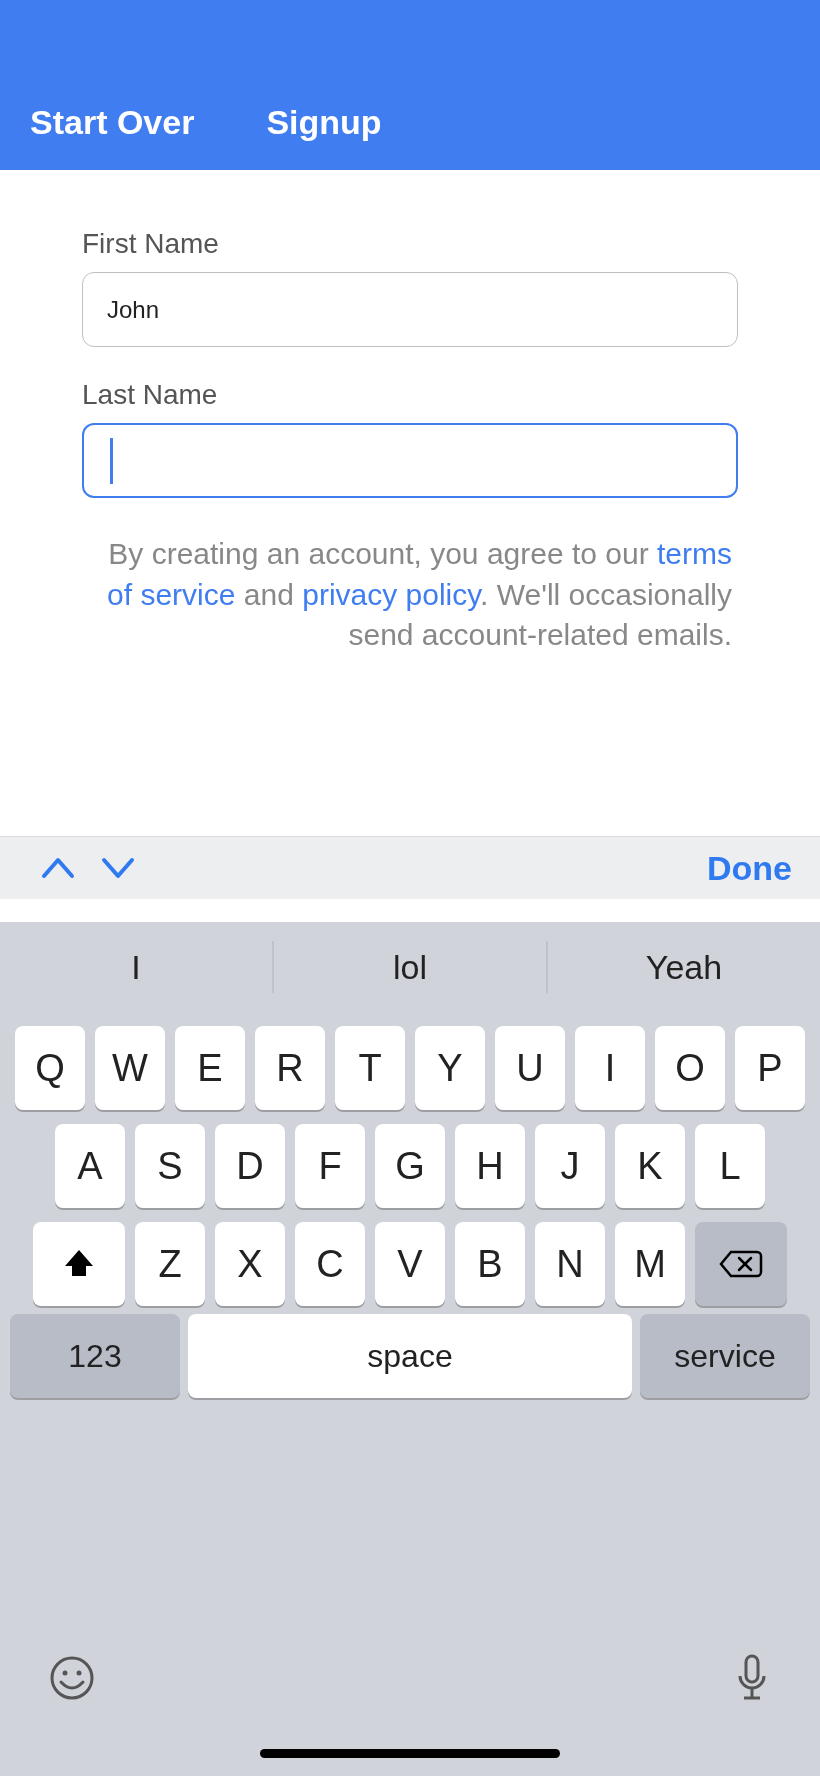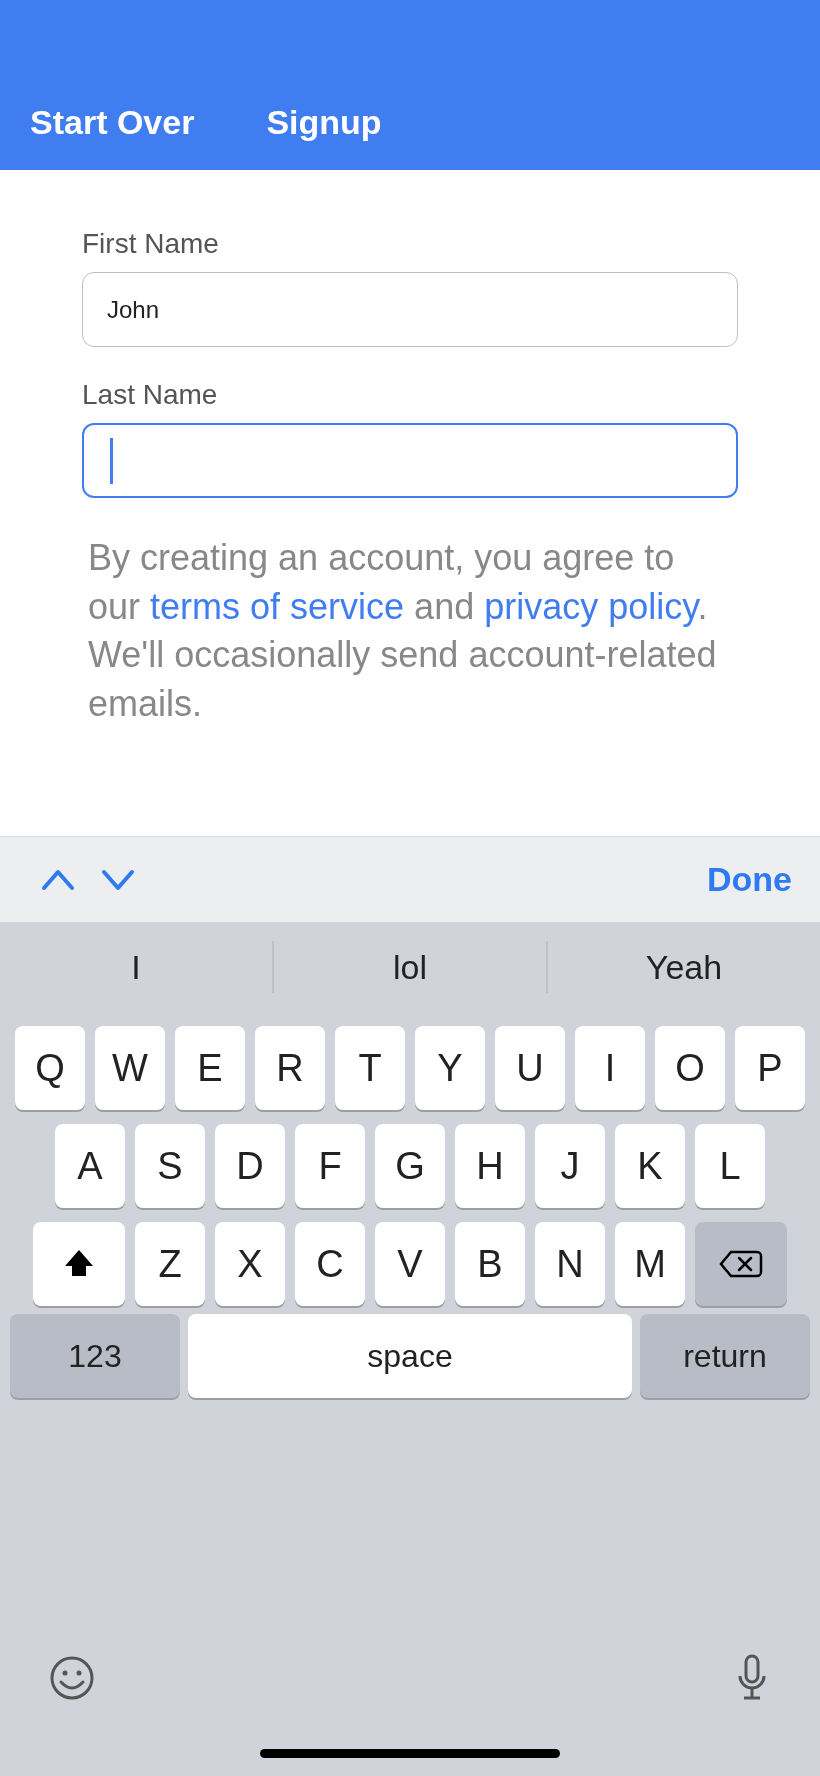--- a/index.html
+++ b/index.html
@@ -72,37 +72,37 @@
     border-radius: 8px;
     background:#fff;
     cursor:pointer;
     flex-shrink:0;
   }
   .checkbox-label {
     font-size: 30px;
     color:#555;
   }
   .legal {
-    font-size: 36px;
+    font-size: 30px;
     color:#888;
     line-height: 1.35;
-    text-align:left;
+    text-align:right;
     padding: 0 6px;
     margin-top: 36px;
   }
   .legal a {
     color:#3f7df0;
     text-decoration:none;
     cursor:pointer;
   }
   
   .kb-assist {
     position:absolute;
     top:836px; left:0; right:0;
-    height:86px;
+    height:63px;
     background:#eceef0;
     border-top:1px solid #d9dbde;
     display:flex;
     align-items:center;
     padding: 0 28px;
   }
   .kb-assist .chev {
     color:#2f7af0;
     font-size:44px;
     font-weight:300;
@@ -290,21 +290,21 @@
             <line x1="20" y1="10" x2="32" y2="22" stroke="#000" stroke-width="2.5" stroke-linecap="round"></line>
             <line x1="32" y1="10" x2="20" y2="22" stroke="#000" stroke-width="2.5" stroke-linecap="round"></line>
           </svg>
       </button>
     </div>
   </div>
 
   <div class="bottom-row">
     <button class="key gray num-key">123</button>
     <button class="key space-key">space</button>
-    <button class="key gray return-key">return</button>
+    <button class="key gray return-key">service</button>
   </div>
 
   <div class="kb-footer">
     <button class="emoji-btn">
       <svg width="48" height="48" viewBox="0 0 48 48">
           <circle cx="24" cy="24" r="20" fill="none" stroke="#555" stroke-width="3"></circle>
           <circle cx="17" cy="19" r="2.5" fill="#555"></circle>
           <circle cx="31" cy="19" r="2.5" fill="#555"></circle>
           <path d="M13 28 Q24 40 35 28" fill="none" stroke="#555" stroke-width="3" stroke-linecap="round"></path>
         </svg>

